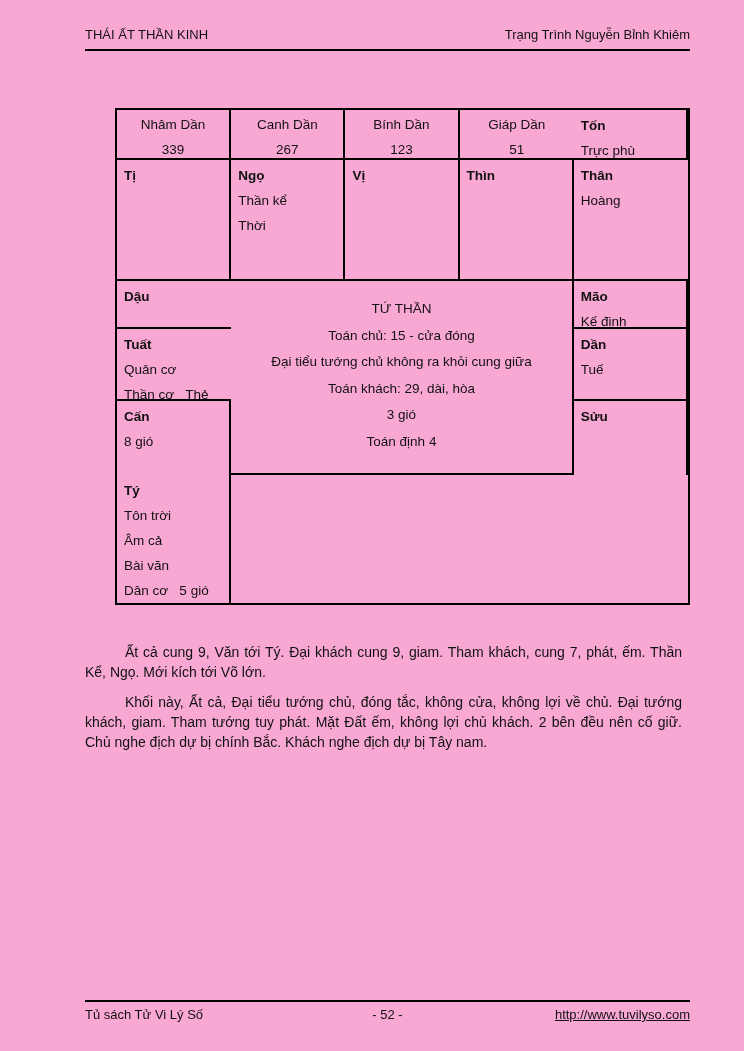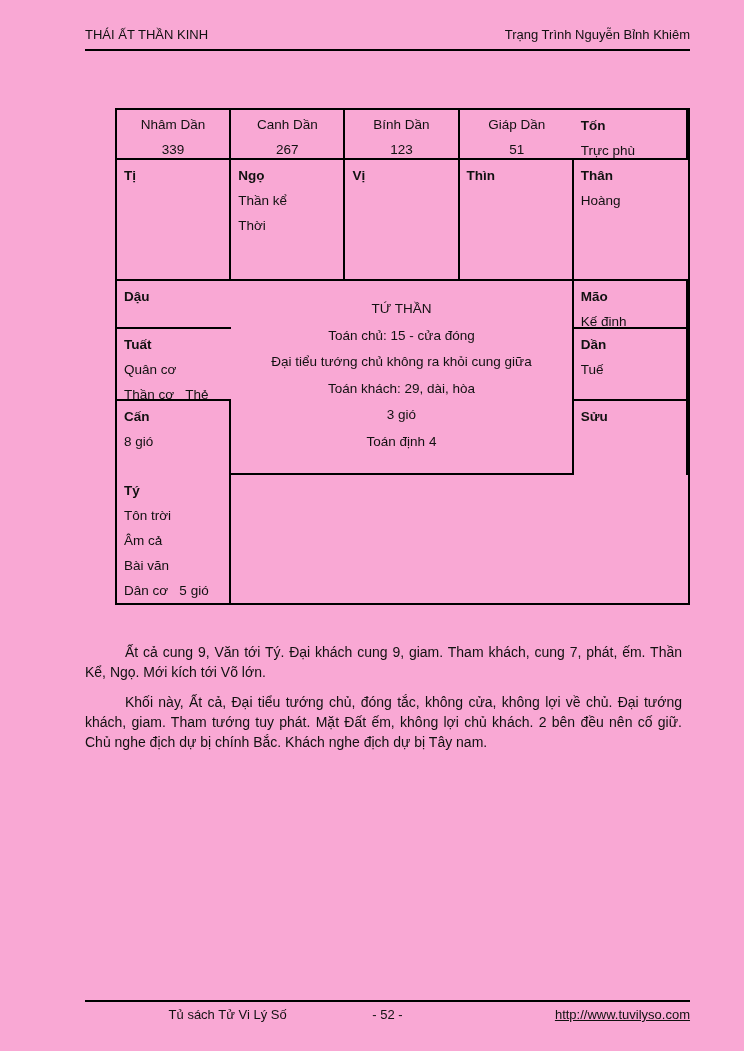--- a/index.html
+++ b/index.html
@@ -41,21 +41,21 @@
     font-size:14px;line-height:20px;text-align:justify;text-indent:40px;
   }
   .p1{top:628px;}
   .p2{top:678px;}
   
   .ftr{
     position:absolute;left:85px;top:1000px;width:605px;
     border-top:2px solid #000;padding-top:5px;
     display:flex;font-size:13px;
   }
-  .ftr .fl{flex:1;text-align:right;}
+  .ftr .fl{flex:1;text-align:left;}
   .ftr .fc{flex:1;text-align:center;}
   .ftr .fr{flex:1;text-align:right;}
   .ftr .fr span{text-decoration:underline;cursor:pointer;padding-left:28px;}
 </style>
 </head>
 <body>
 
 <div class="page">
 
   <div class="hdr">

